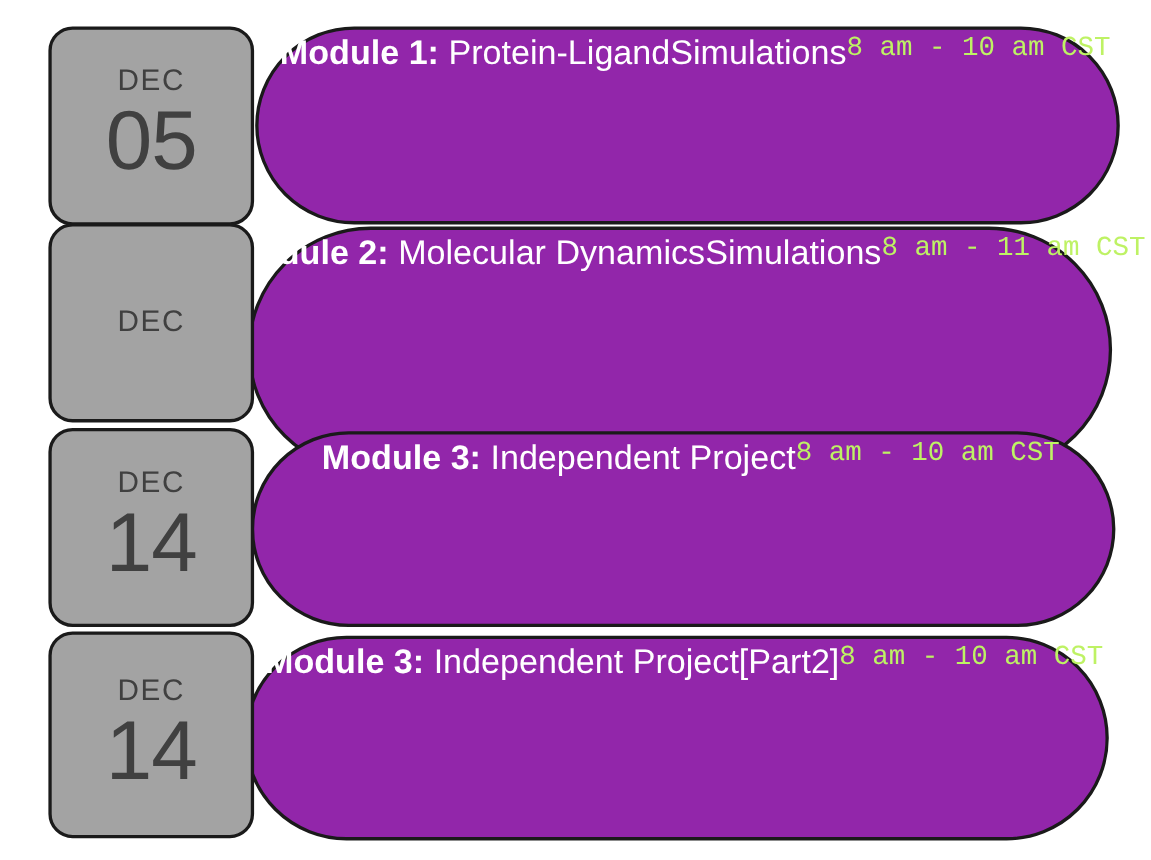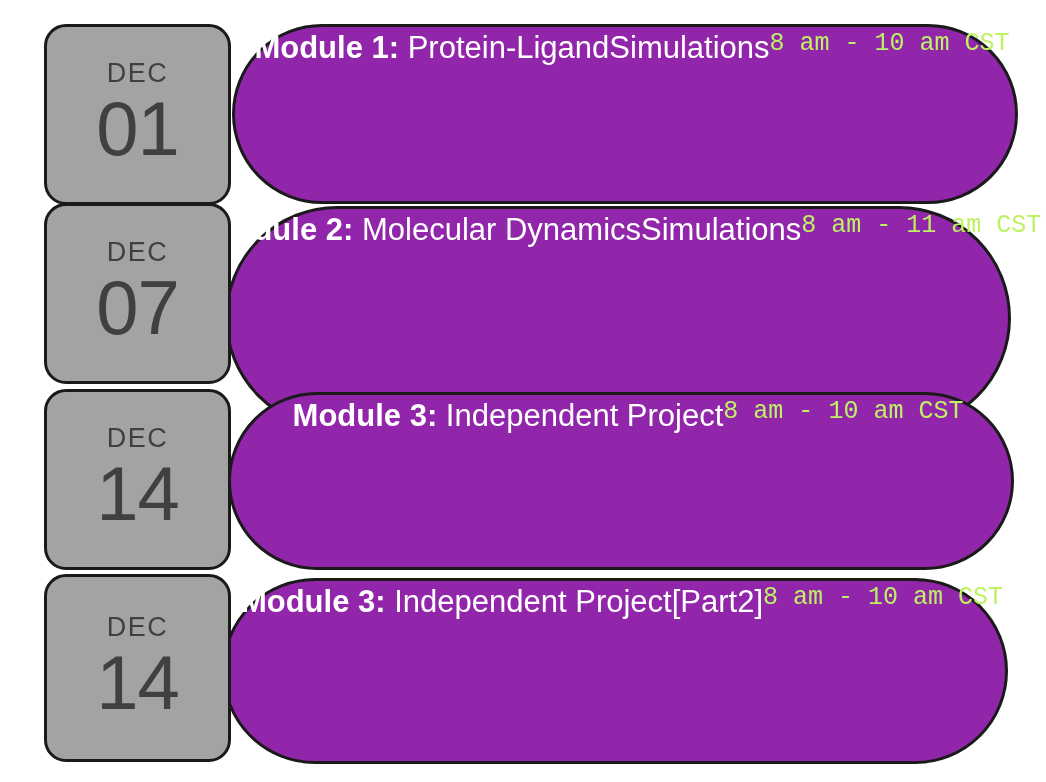--- a/index.html
+++ b/index.html
@@ -122,26 +122,25 @@
   <div class="pill pill-4">
     <div class="pill-line">
       <span class="mod">Module 3:</span><span> Independent Project</span>
     </div>
     <div class="pill-line">[Part2]</div>
     <div class="pill-time">8 am - 10 am CST</div>
   </div>
 
   <div class="date-card date-card-1">
     <div class="date-month">DEC</div>
-    <div class="date-day">01</div>
+    <div class="date-day">05</div>
   </div>
 
   <div class="date-card date-card-2">
     <div class="date-month">DEC</div>
-    <div class="date-day">07</div>
   </div>
 
   <div class="date-card date-card-3">
     <div class="date-month">DEC</div>
     <div class="date-day">14</div>
   </div>
 
   <div class="date-card date-card-4">
     <div class="date-month">DEC</div>
     <div class="date-day">14</div>

